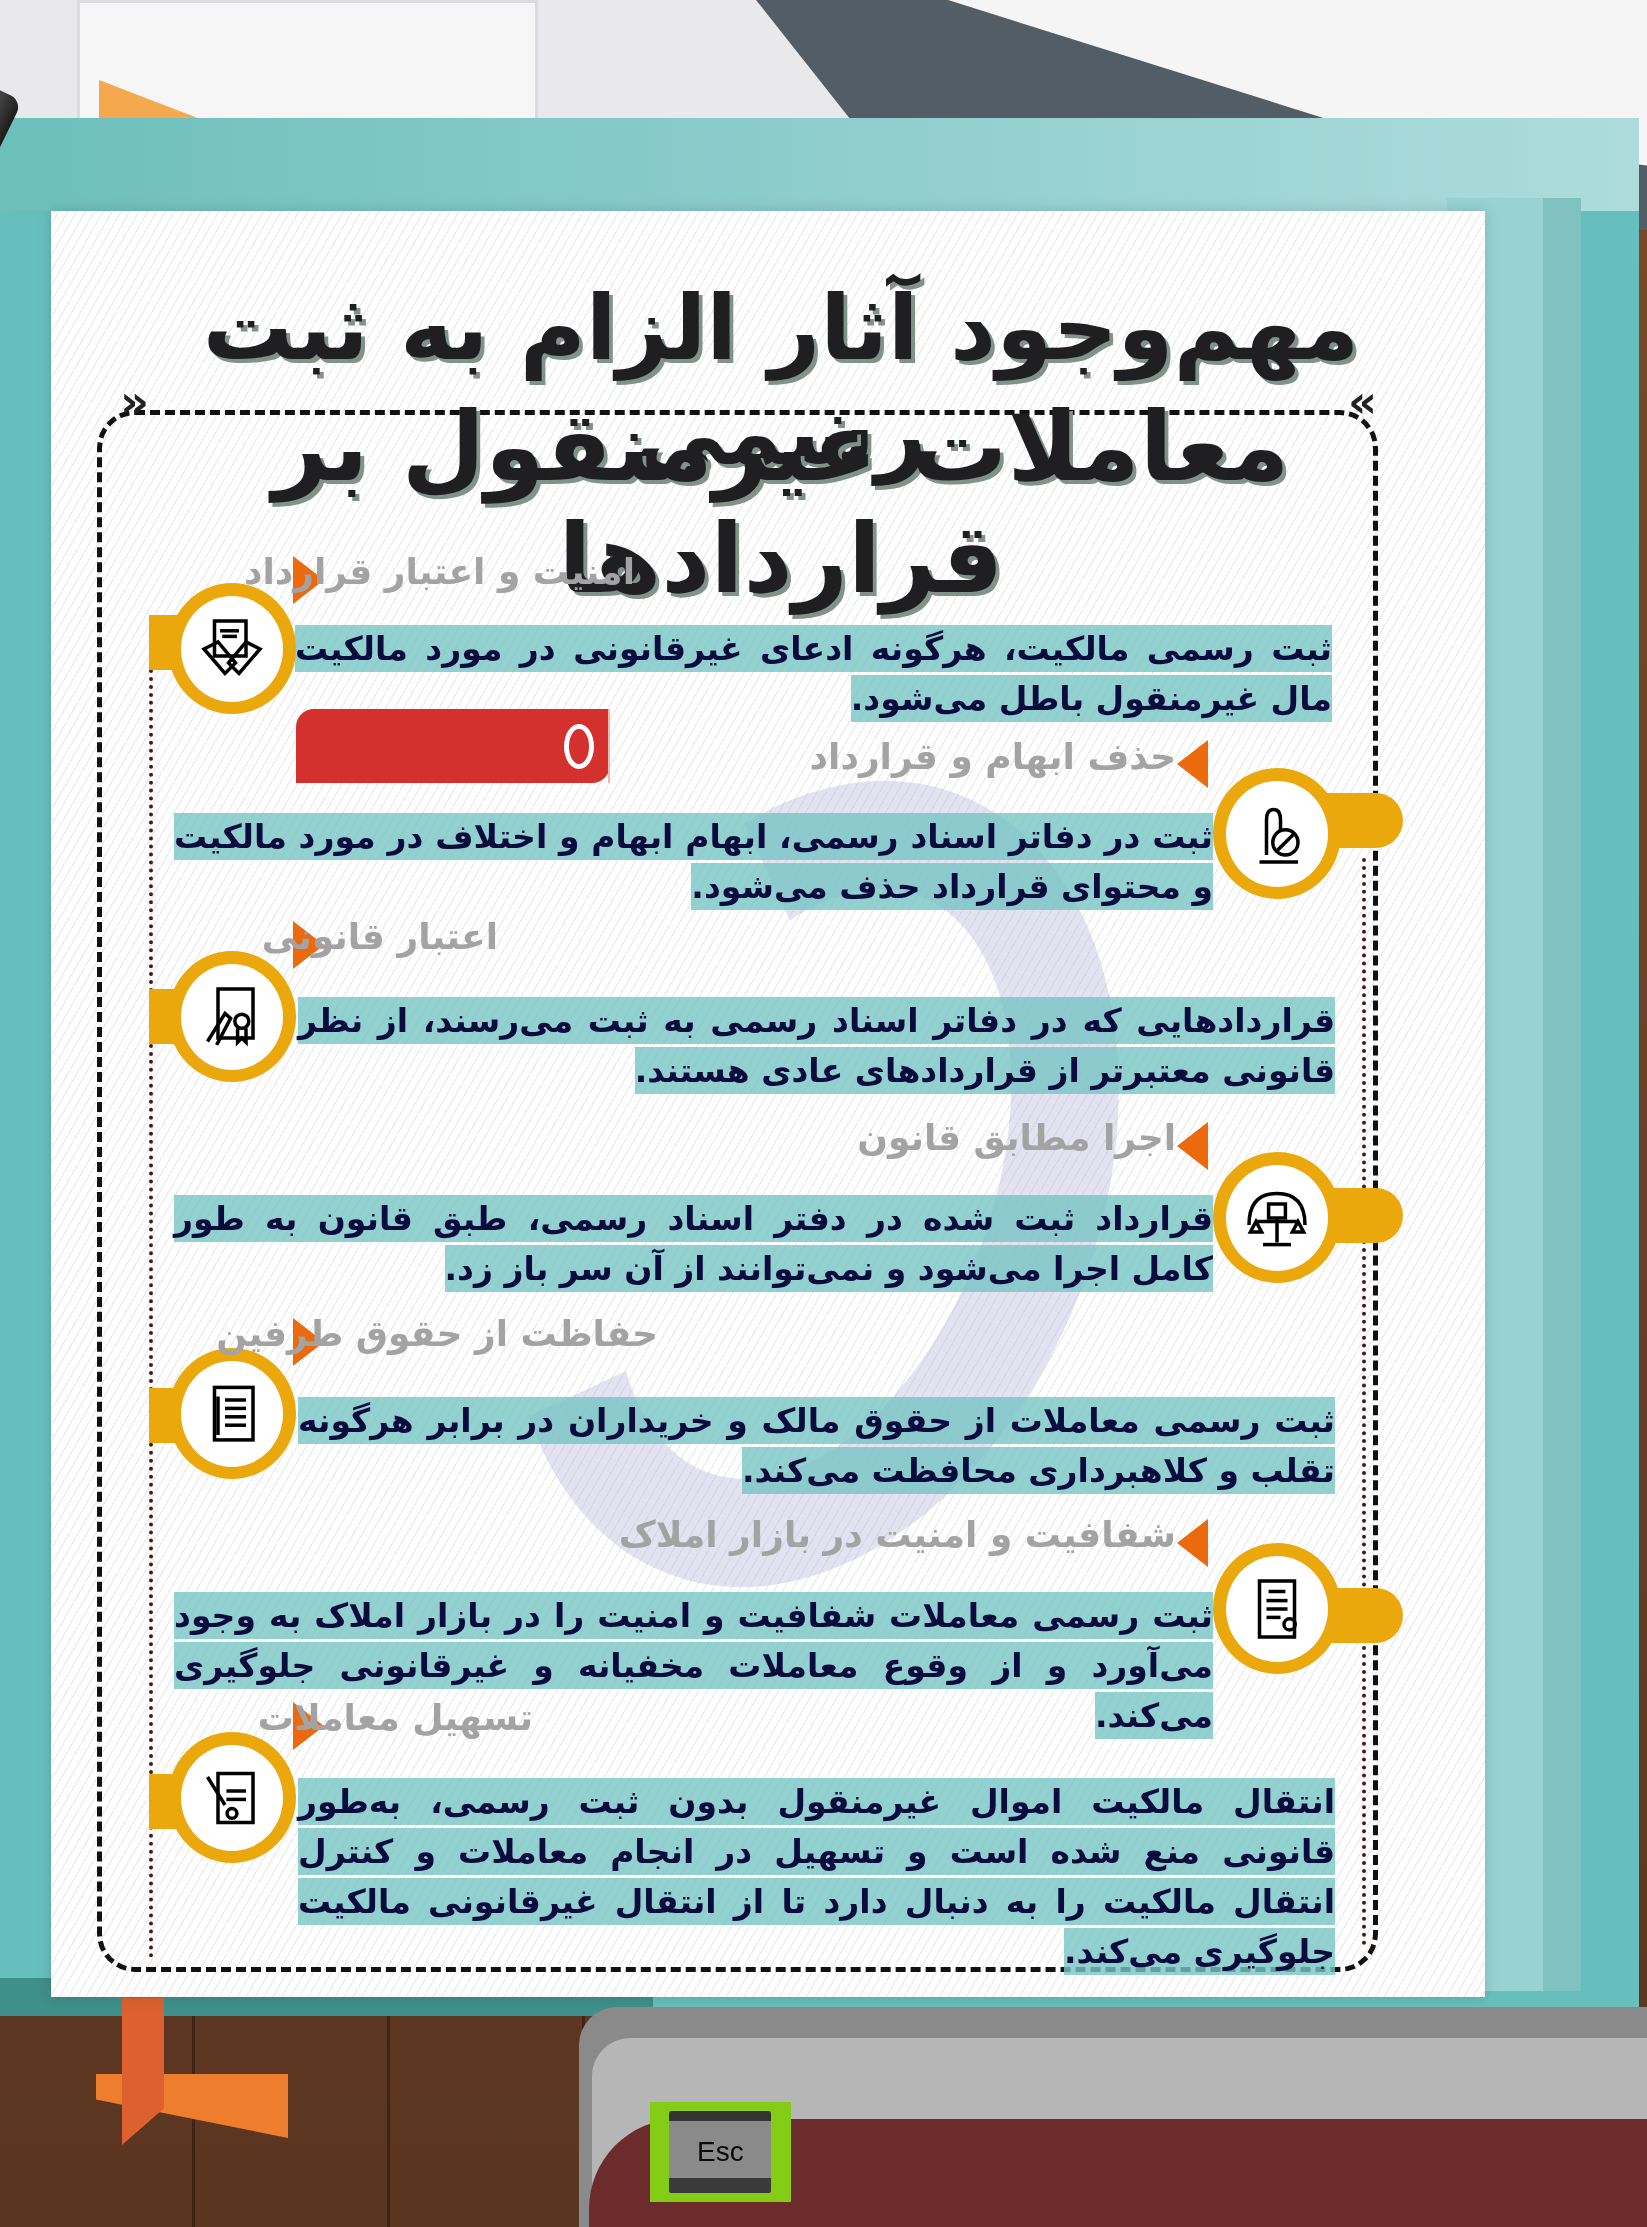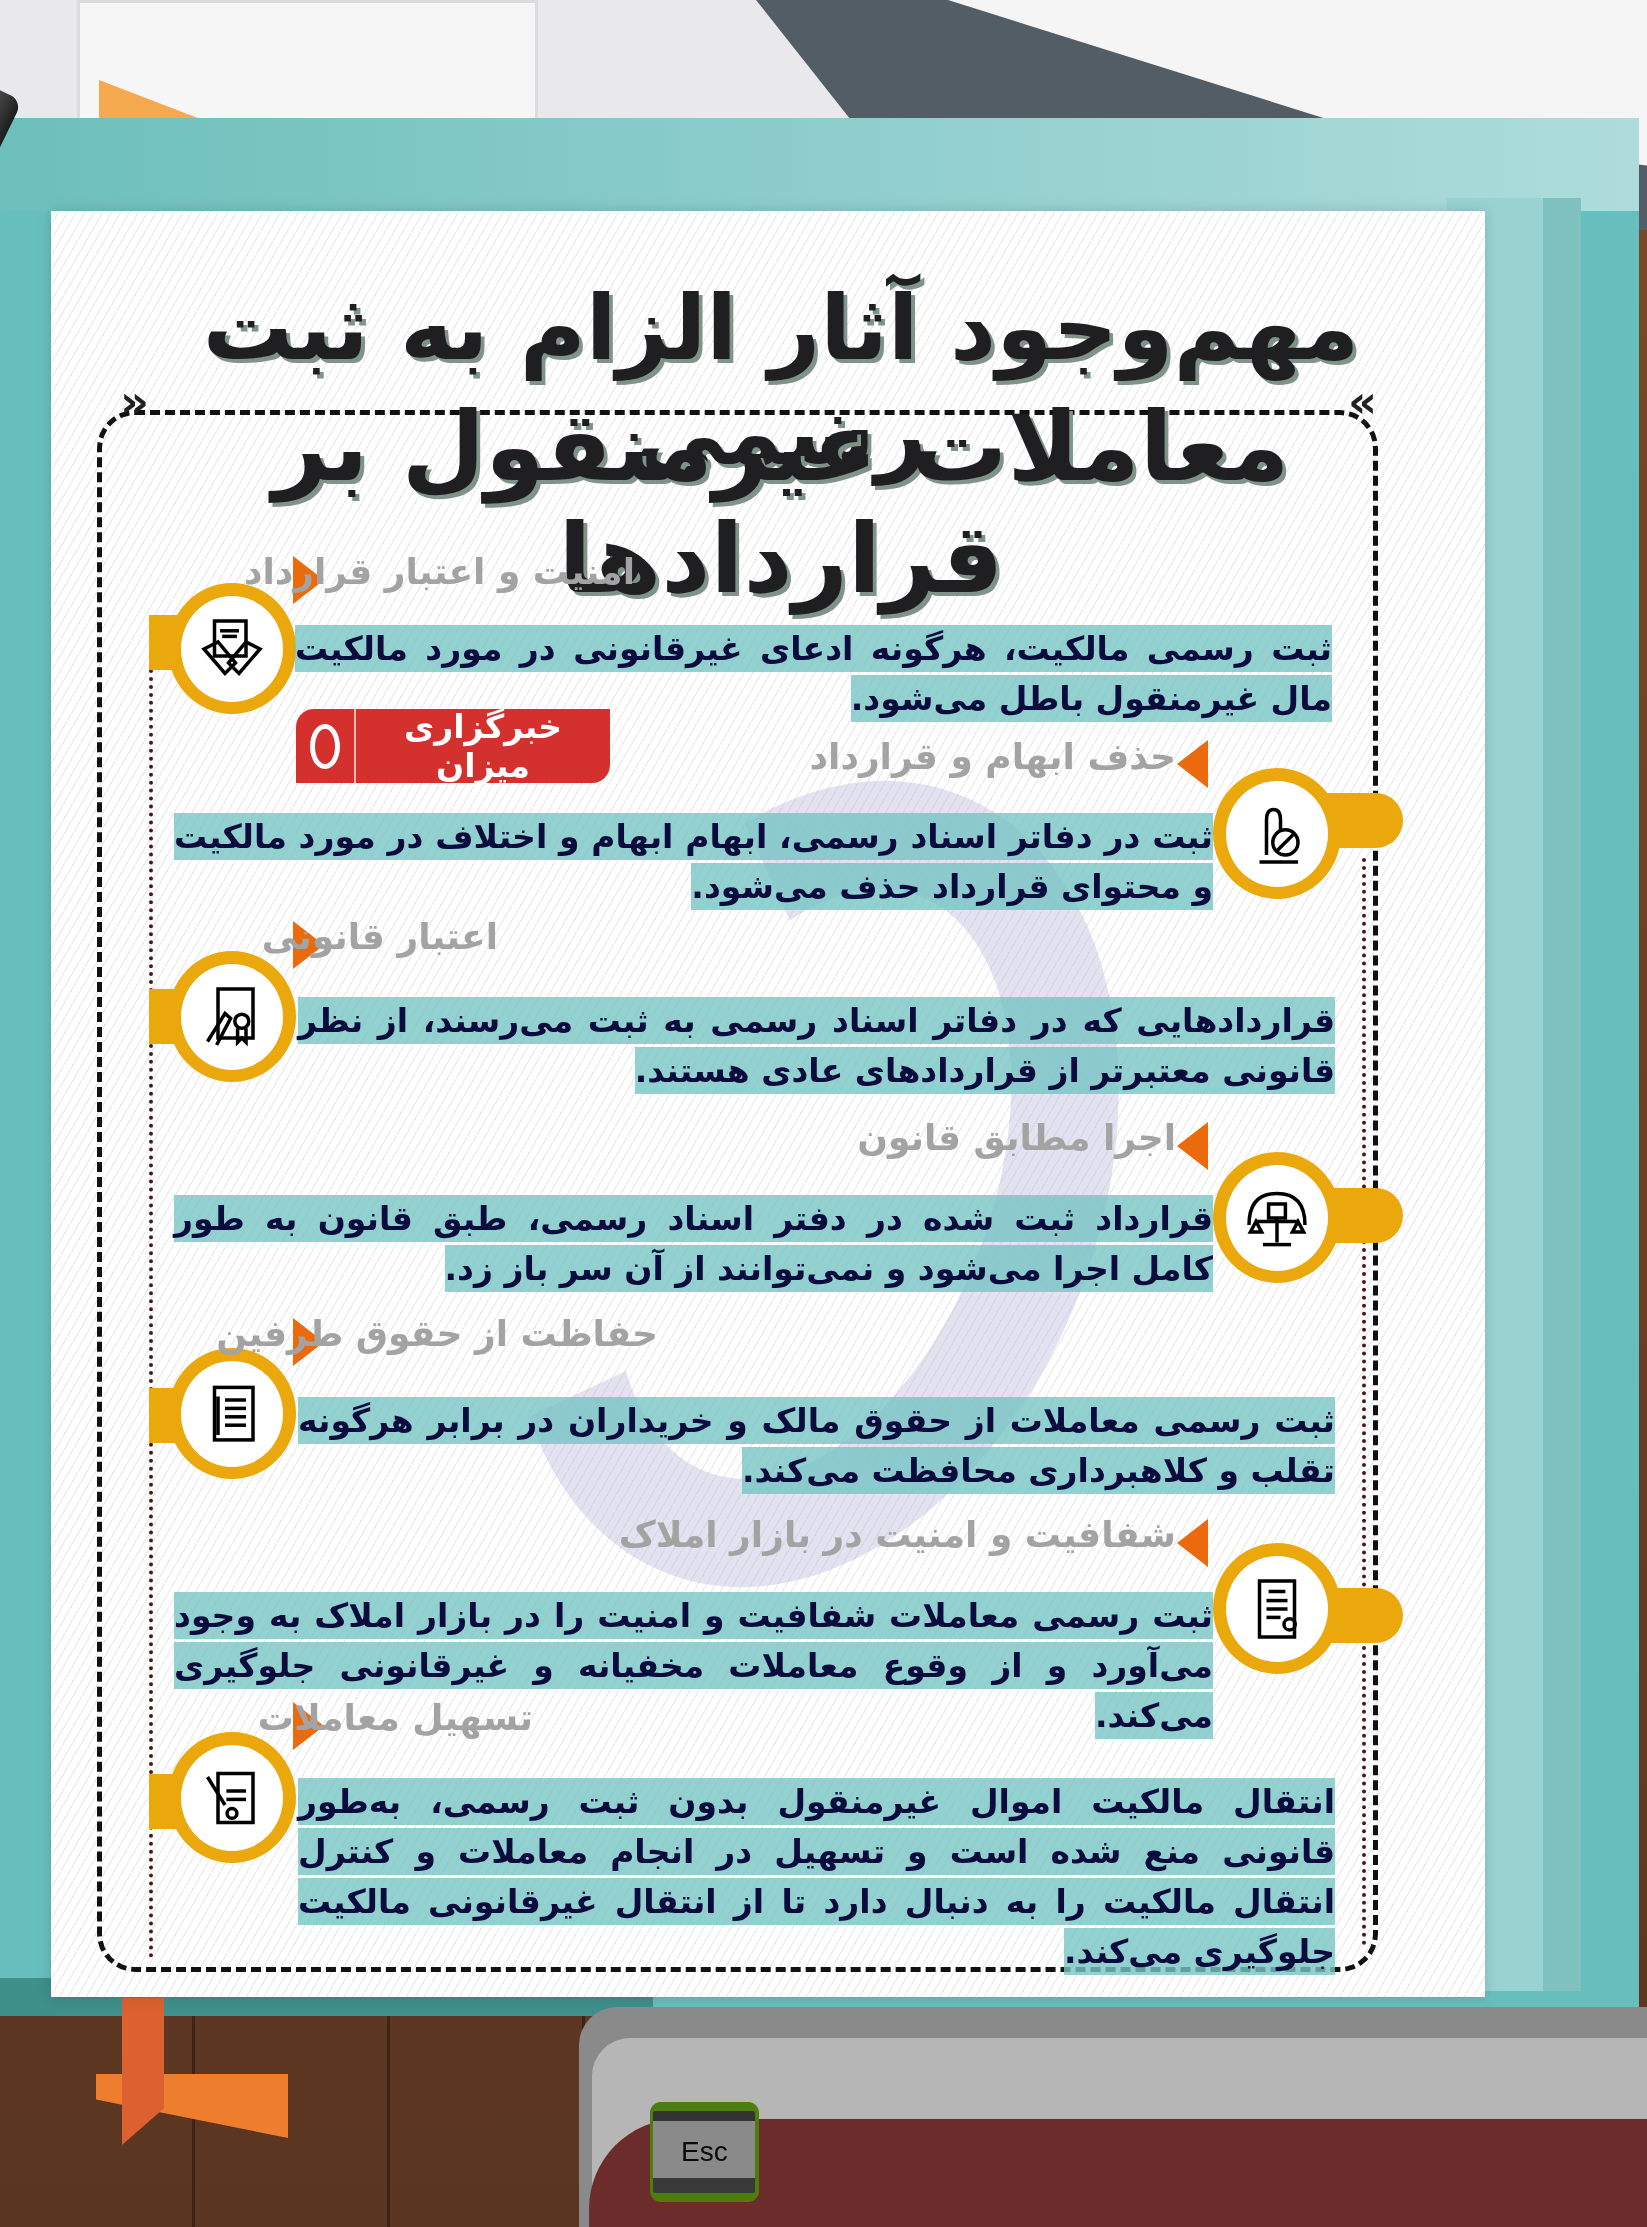--- a/index.html
+++ b/index.html
@@ -20,21 +20,21 @@
       repeating-linear-gradient(120deg,#ffffff 0 6.4px,#ececec 6.4px 7.7px);box-shadow:0 0 12.8px rgba(0,0,0,.15)}
   .rightcol{position:absolute;left:1447px;top:198px;width:128px;height:1793px;background:#98d2d1}
   .rightcol2{position:absolute;left:1543px;top:198px;width:38px;height:1793px;background:#7fc2c0}
   .pen{position:absolute;left:-25.6px;top:90px;width:51px;height:525px;background:linear-gradient(90deg,#1d1d1d,#4a4a4a,#1d1d1d);transform:rotate(26deg);transform-origin:top;border-radius:12.8px 12.8px 6.4px 6.4px}
   .bookmark{position:absolute;left:122px;top:1998px;width:42px;height:147px;background:#dd6130;clip-path:polygon(0 0,100% 0,100% 75%,0 100%)}
   .orange-sheet{position:absolute;left:96px;top:2074px;width:192px;height:64px;background:#ef7d2e;clip-path:polygon(0 0,100% 0,100% 100%,0 40%)}
   .keyboard{position:absolute;left:579px;top:2007px;width:1088px;height:230px;background:#8a8a8a;border-radius:38px 0 0 0}
   .keyboard-inner{position:absolute;left:592px;top:2038px;width:1076px;height:205px;background:#b6b6b6;border-radius:38px 0 0 0}
   .keyboard-red{position:absolute;left:589px;top:2119px;width:1076px;height:128px;background:#6d2c2c;border-radius:90px 0 0 0}
   .keys{position:absolute;left:650px;top:2102px;display:flex;gap:0}
-  .keygroup{display:flex;background:#4d7c0f;padding:9px 2px;border-radius:11px;margin-right:14px}
+  .keygroup{display:flex;background:#84cc16;padding:9px 18px;border-radius:1px;margin-right:14px}
   .key{width:33px;height:82px;margin:0 1.3px;background:linear-gradient(180deg,#333 0 12%,#8a8a8a 12% 82%,#3a3a3a 82%);border-radius:2.6px;display:flex;align-items:center;justify-content:center;font:31px "Liberation Sans Narrow","Liberation Sans",sans-serif;color:#0a0a0a}
   .keygroup .key{width:33px}
 
   .frame{position:absolute;left:97px;top:410px;width:1281px;height:1562px;border:5.1px dashed #111;border-radius:38px}
   .quote-l{position:absolute;left:120px;top:375px;font:bold 45px "DejaVu Sans",sans-serif;color:#222}
   .quote-r{position:absolute;left:1348px;top:375px;font:bold 45px "DejaVu Sans",sans-serif;color:#222}
 
   .title{position:absolute;left:128px;width:1306px;text-align:center;direction:rtl;font-family:"DejaVu Sans",sans-serif;font-weight:bold;color:#1f1f22;text-shadow:3.8px 3.8px 0 #7f9388;letter-spacing:-2.6px}
   .title.l1{top:275px;font-size:90px}
   .title.l2{top:391px;font-size:96px}
@@ -83,21 +83,20 @@
 
 <div class="watermark"></div>
 
 <div class="title l1">مهم‌وجود آثار الزام به ثبت رسمی</div>
 <div class="frame"></div>
 <div class="quote-r">«</div>
 <div class="quote-l">»</div>
 <div class="title l2">معاملات غیرمنقول بر قراردادها</div>
 
 <div class="logo">
-  <div class="logo-text">خبرگزاری میزان</div>
   <div class="logo-sep"></div>
   <div class="logo-mark">
       <span></span>
     </div>
 </div>
 
 <div class="dots" style="left:149px;top:653px;height:1306px"></div>
 <div class="tab left" style="left:149px;top:615px"></div>
 <div class="icon-wrap" style="left:168px;top:583px">
   <div class="ring"></div>

